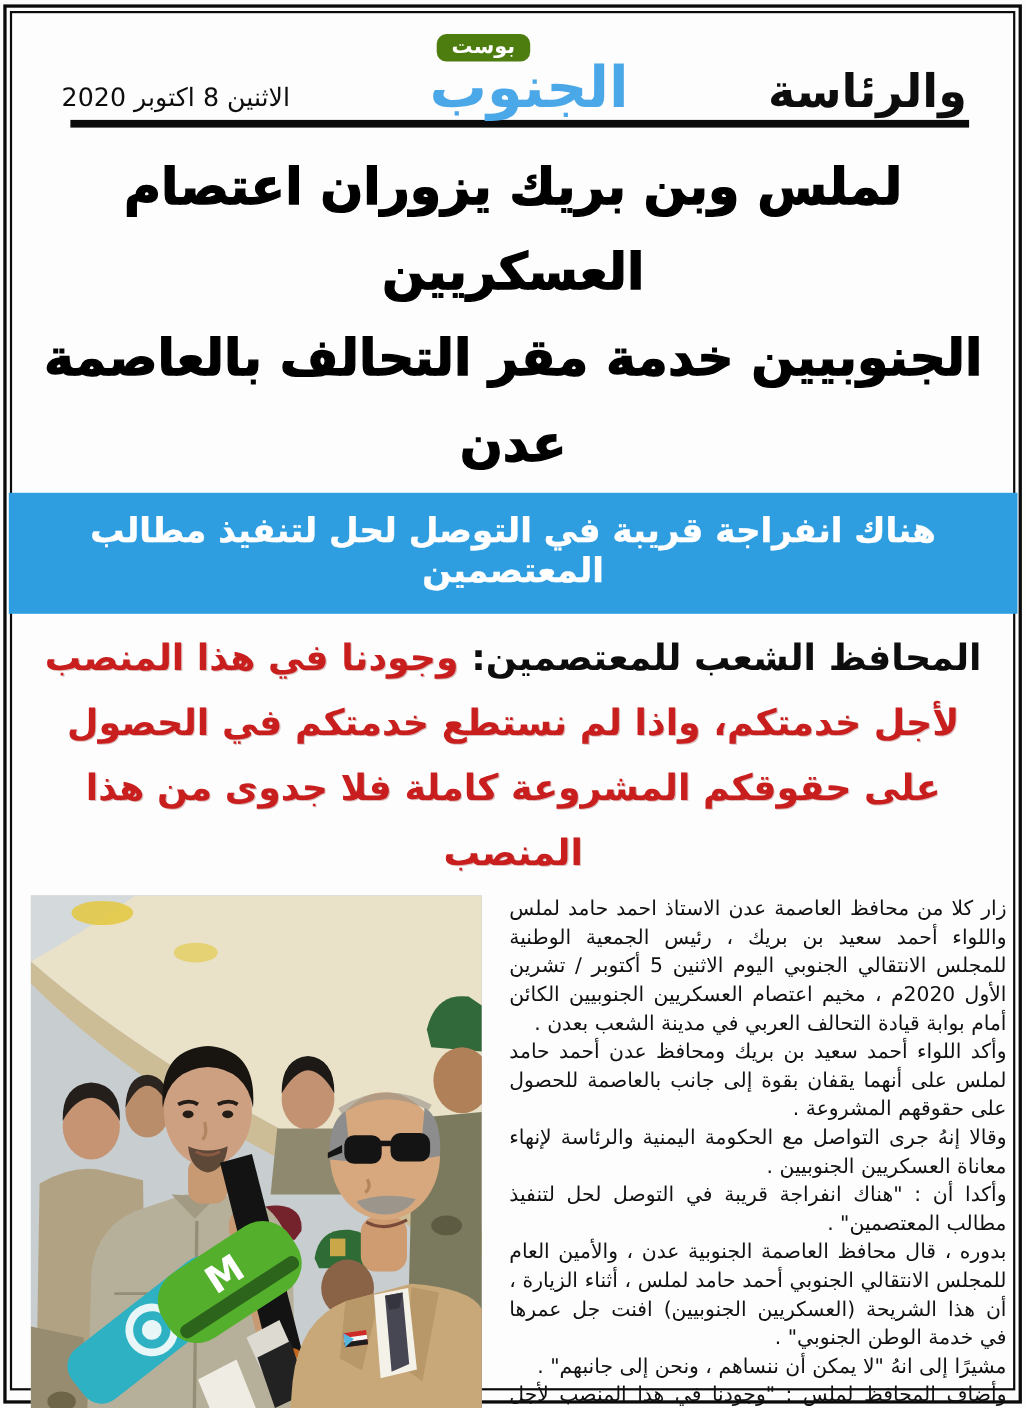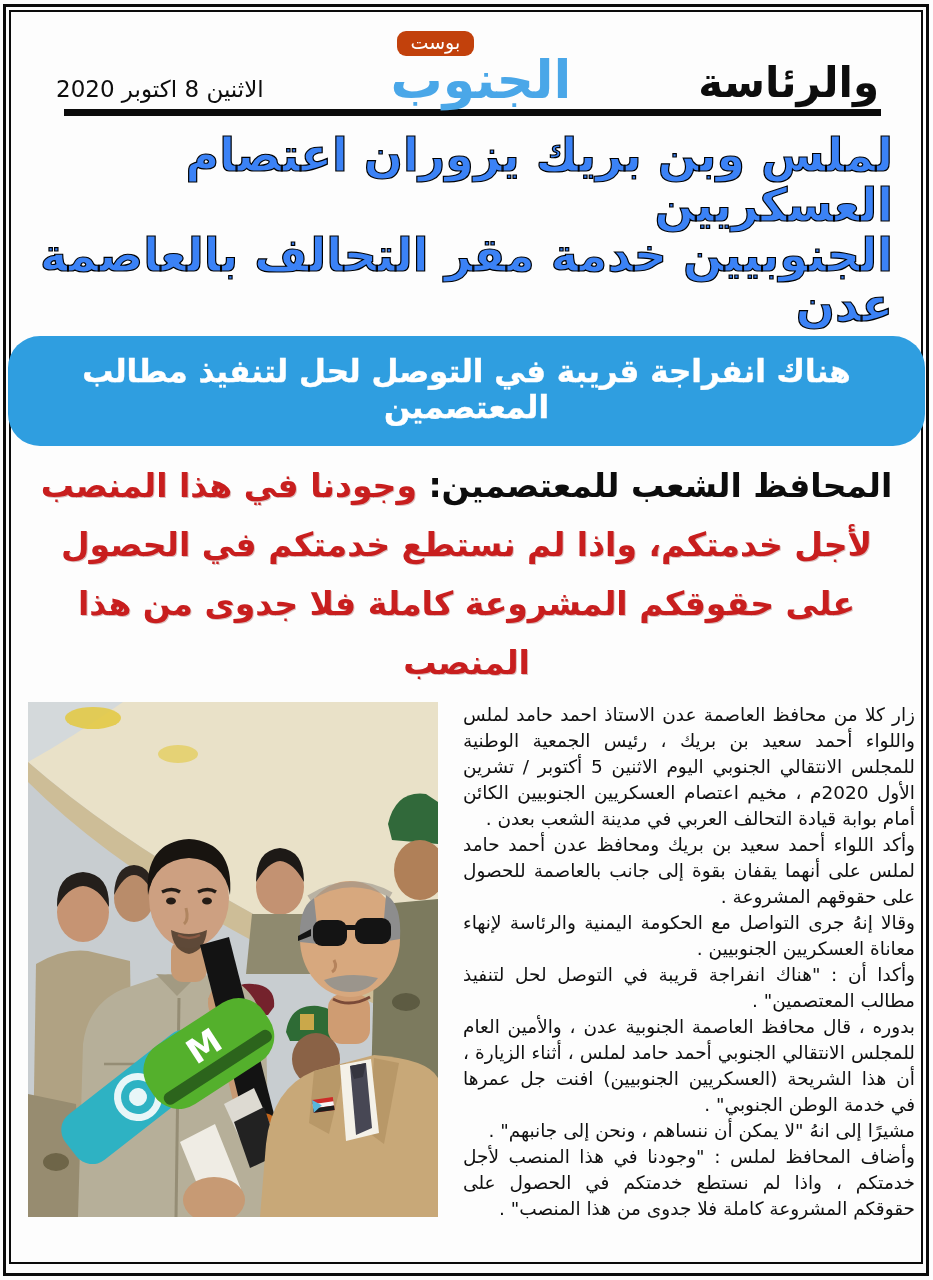--- a/index.html
+++ b/index.html
@@ -8,33 +8,33 @@
     font-family:"DejaVu Sans",sans-serif;overflow:hidden;direction:rtl;
   }
   .outer-frame{position:absolute;top:4px;left:3px;right:4px;bottom:4px;border:3px solid #0b0b0b;pointer-events:none;}
   .inner-frame{position:absolute;top:10px;left:9px;right:10px;bottom:16px;border:2px solid #0b0b0b;pointer-events:none;}
   .content{position:absolute;top:12px;left:14px;right:14px;bottom:18px;}
 
   
   .masthead{display:flex;justify-content:space-between;align-items:flex-end;min-height:88px;padding:6px 40px 0 42px;}
   .section-label{font-size:42px;font-weight:bold;color:#0d0d0d;line-height:1;padding-bottom:2px;}
   .logo{display:flex;flex-direction:column;line-height:1;margin-bottom:0;}
-  .logo-badge{align-self:flex-end;background:#c2410c;color:#fff;font-size:19px;font-weight:normal;padding:2px 14px 4px;border-radius:9px;margin-bottom:-2px;margin-left:6px;}
+  .logo-badge{align-self:flex-end;background:#4d7c0f;color:#fff;font-size:19px;font-weight:bold;padding:2px 14px 4px;border-radius:9px;margin-bottom:-2px;margin-left:6px;}
   .logo-main{color:#4aa7e8;font-size:52px;font-weight:bold;letter-spacing:1px;}
   .date{font-size:23px;color:#0d0d0d;padding-bottom:4px;}
   .header-rule{height:7px;background:#0b0b0b;margin:3px 38px 0 50px;}
 
   
-  .headline{margin:14px 26px 6px;text-align:right;color:#3b82f6;font-weight:bold;
-    font-size:46px;line-height:50px;-webkit-text-stroke:1.2px #000;}
+  .headline{margin:14px 26px 6px;text-align:center;color:#000000;font-weight:bold;
+    font-size:46px;line-height:78px;-webkit-text-stroke:1.2px #000;}
   .headline span{display:block;}
 
   
   .banner{background:#2f9ee0;color:#ffffff;text-align:center;font-size:31px;font-weight:bold;
-    padding:17px 8px 21px;margin:4px -6px 0;border-radius:32px;-webkit-text-stroke:.4px #fff;}
+    padding:17px 8px 21px;margin:4px -6px 0;-webkit-text-stroke:.4px #fff;}
 
   
   .quote{margin:10px 14px 0;text-align:center;font-size:33px;font-weight:bold;line-height:59px;}
   .quote .speaker{color:#0d0d0d;}
   .quote .red{color:#c81e1e;text-shadow:1px 1px 0 rgba(120,0,0,.25);}
 
   
   .columns{display:flex;gap:16px;margin:10px 4px 0;}
   .article-col{width:452px;flex:0 0 auto;}
   .body-para{margin:0;font-size:18.5px;line-height:26px;color:#111;text-align:justify;text-align-last:right;}

